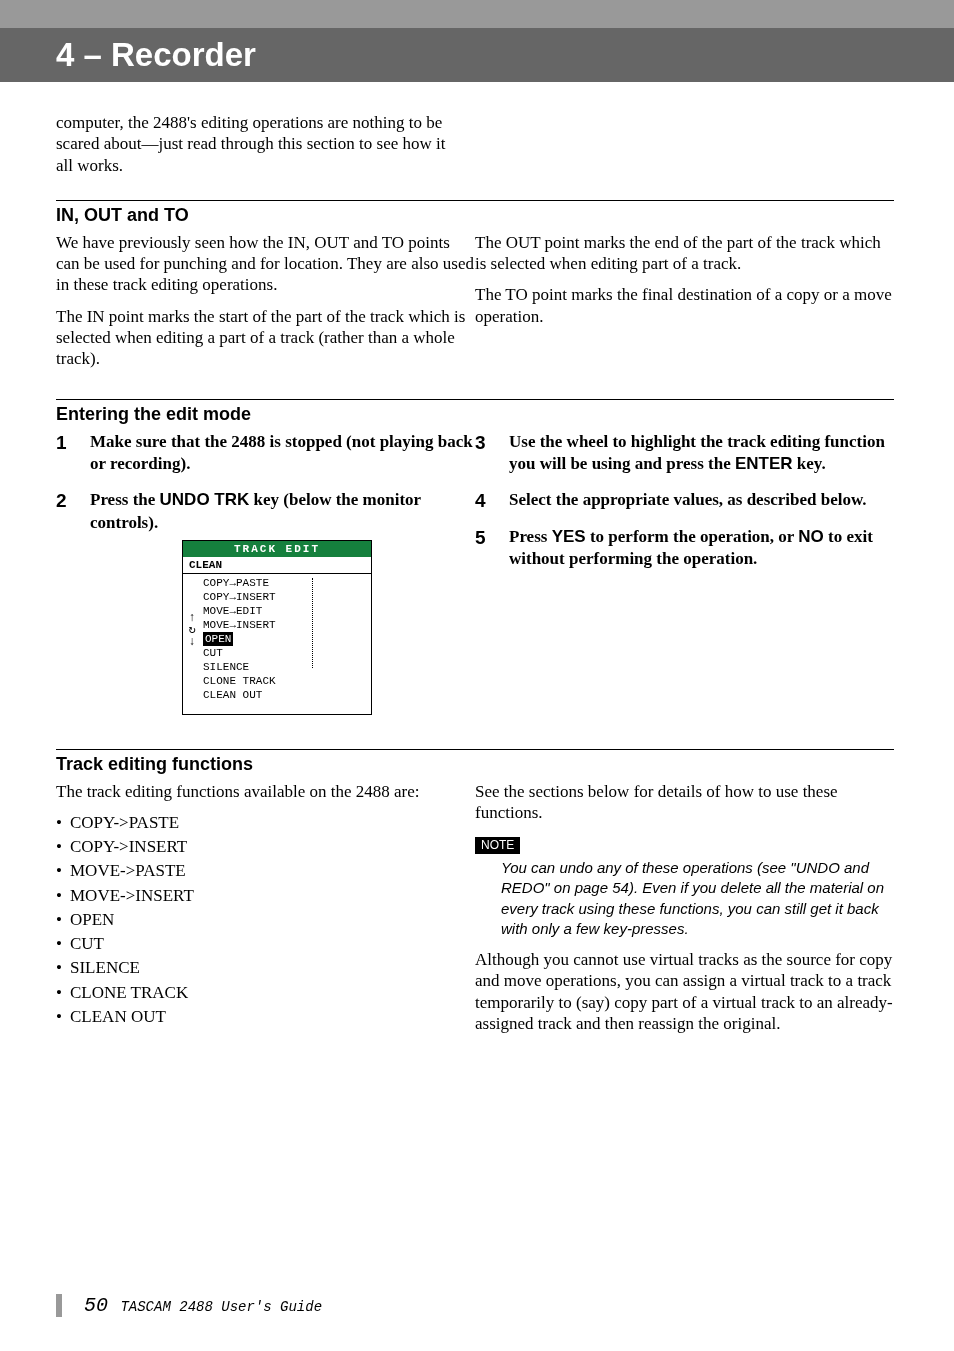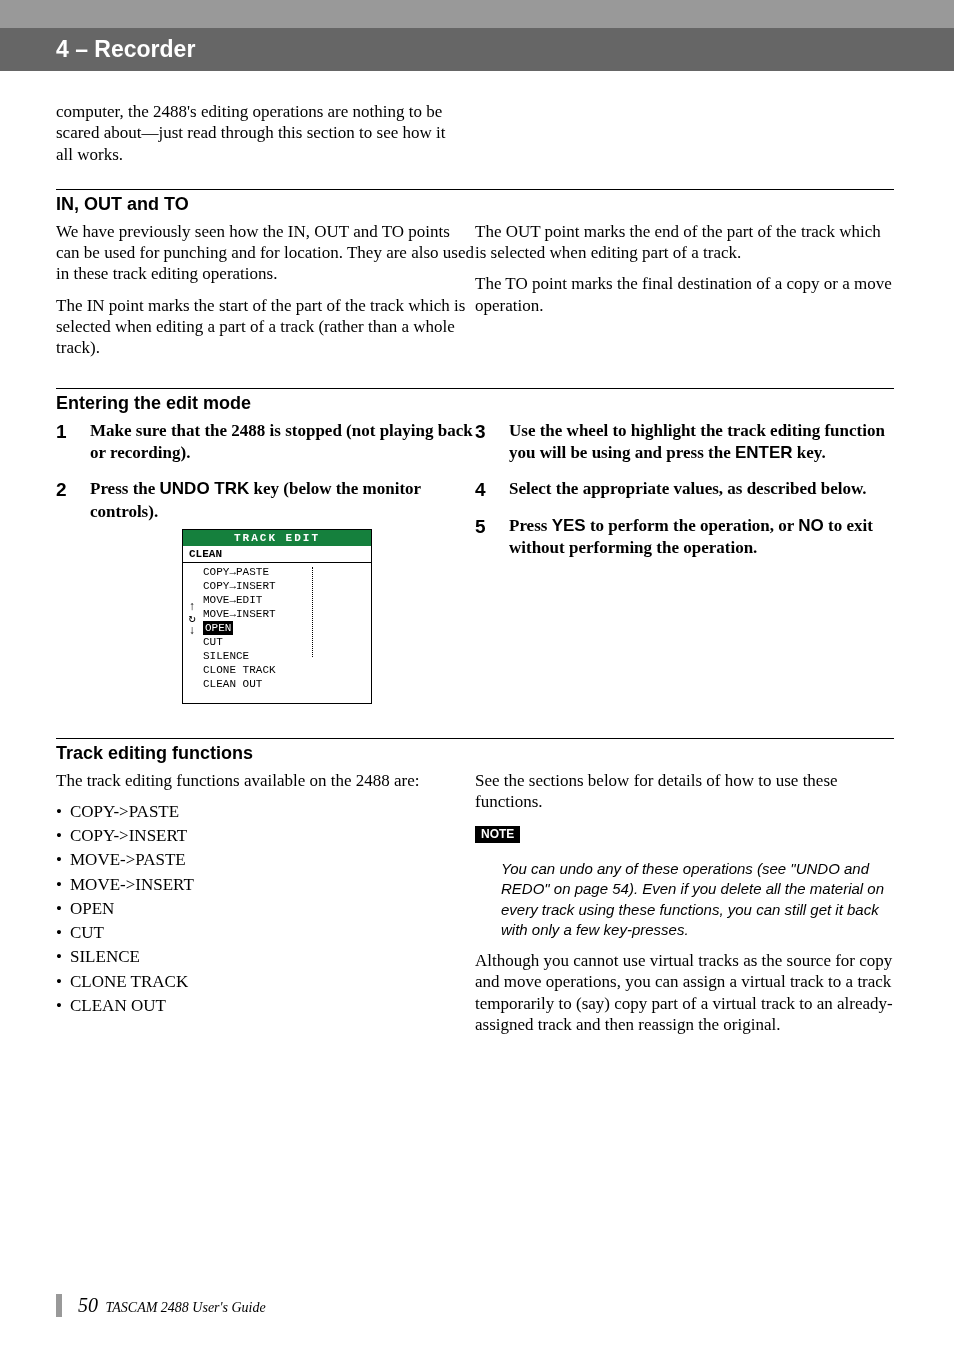--- a/index.html
+++ b/index.html
@@ -19,21 +19,21 @@
   }
   .section-header-bar {
     background: #666;
     padding: 8px 20px 8px 56px;
     margin-bottom: 30px;
   }
   .section-header-bar h1 {
     color: #fff;
     font-family: Arial, Helvetica, sans-serif;
     font-weight: bold;
-    font-size: 23px;
+    font-size: 33px;
   }
   .page-content {
     padding: 0 60px 0 56px;
   }
   .intro-para {
     margin-bottom: 24px;
     max-width: 400px;
     line-height: 1.25;
   }
   .rule {
@@ -148,39 +148,39 @@
     content: "•";
     position: absolute;
     left: 0;
   }
   .note-badge {
     display: inline-block;
     background: #000;
     color: #fff;
     font-family: Arial, Helvetica, sans-serif;
     font-size: 12px;
-    font-weight: bold;
+    font-weight: normal;
     padding: 1px 6px;
-    margin-bottom: 16px;
+    margin-bottom: 4px;
   }
   .note-text {
     font-style: italic;
     font-family: Arial, Helvetica, sans-serif;
     font-size: 15px;
     line-height: 1.35;
     margin-bottom: 10px;
     margin-left: 26px;
   }
   .footer {
     position: absolute;
     bottom: 34px;
     left: 56px;
     border-left: 6px solid #999;
-    padding-left: 16px;
-    font-family: Liberation Serif, serif;
+    padding-left: 22px;
+    font-family: Liberation Mono, monospace;
     font-style: italic;
     font-size: 14px;
   }
   .footer .pnum {
     font-style: italic;
     font-size: 20px;
     font-weight: normal;
     margin-right: 4px;
   }
 </style>

